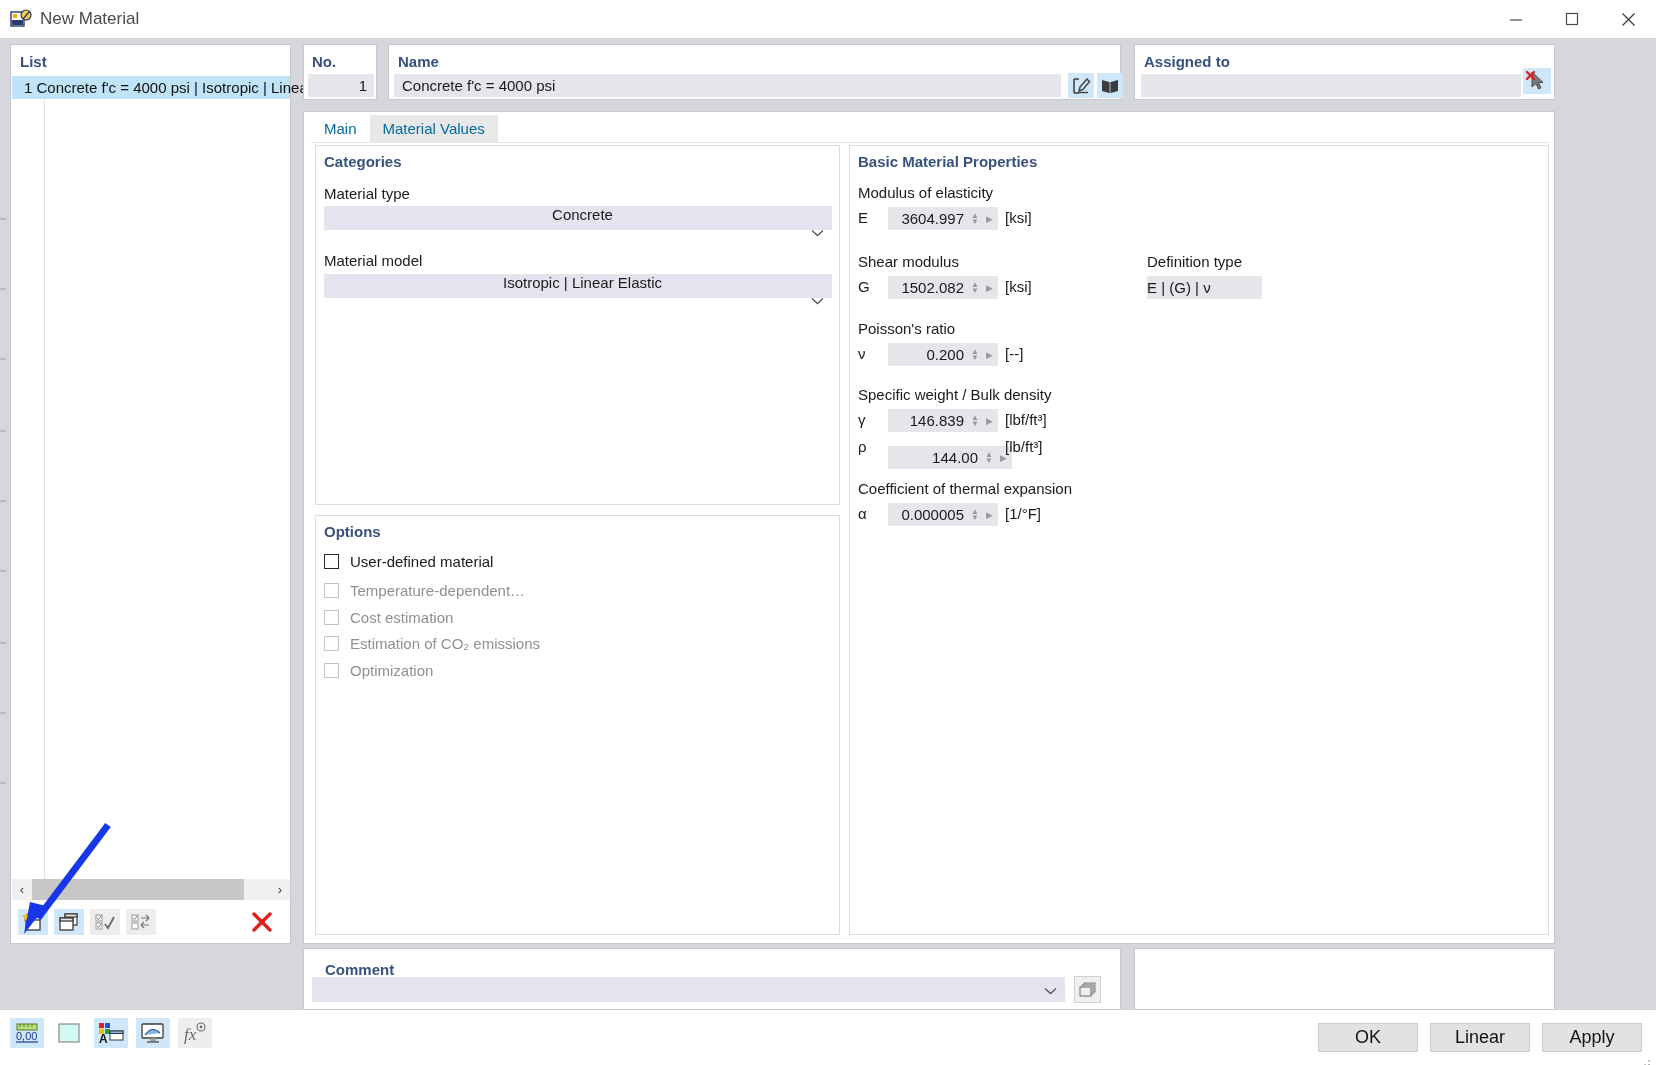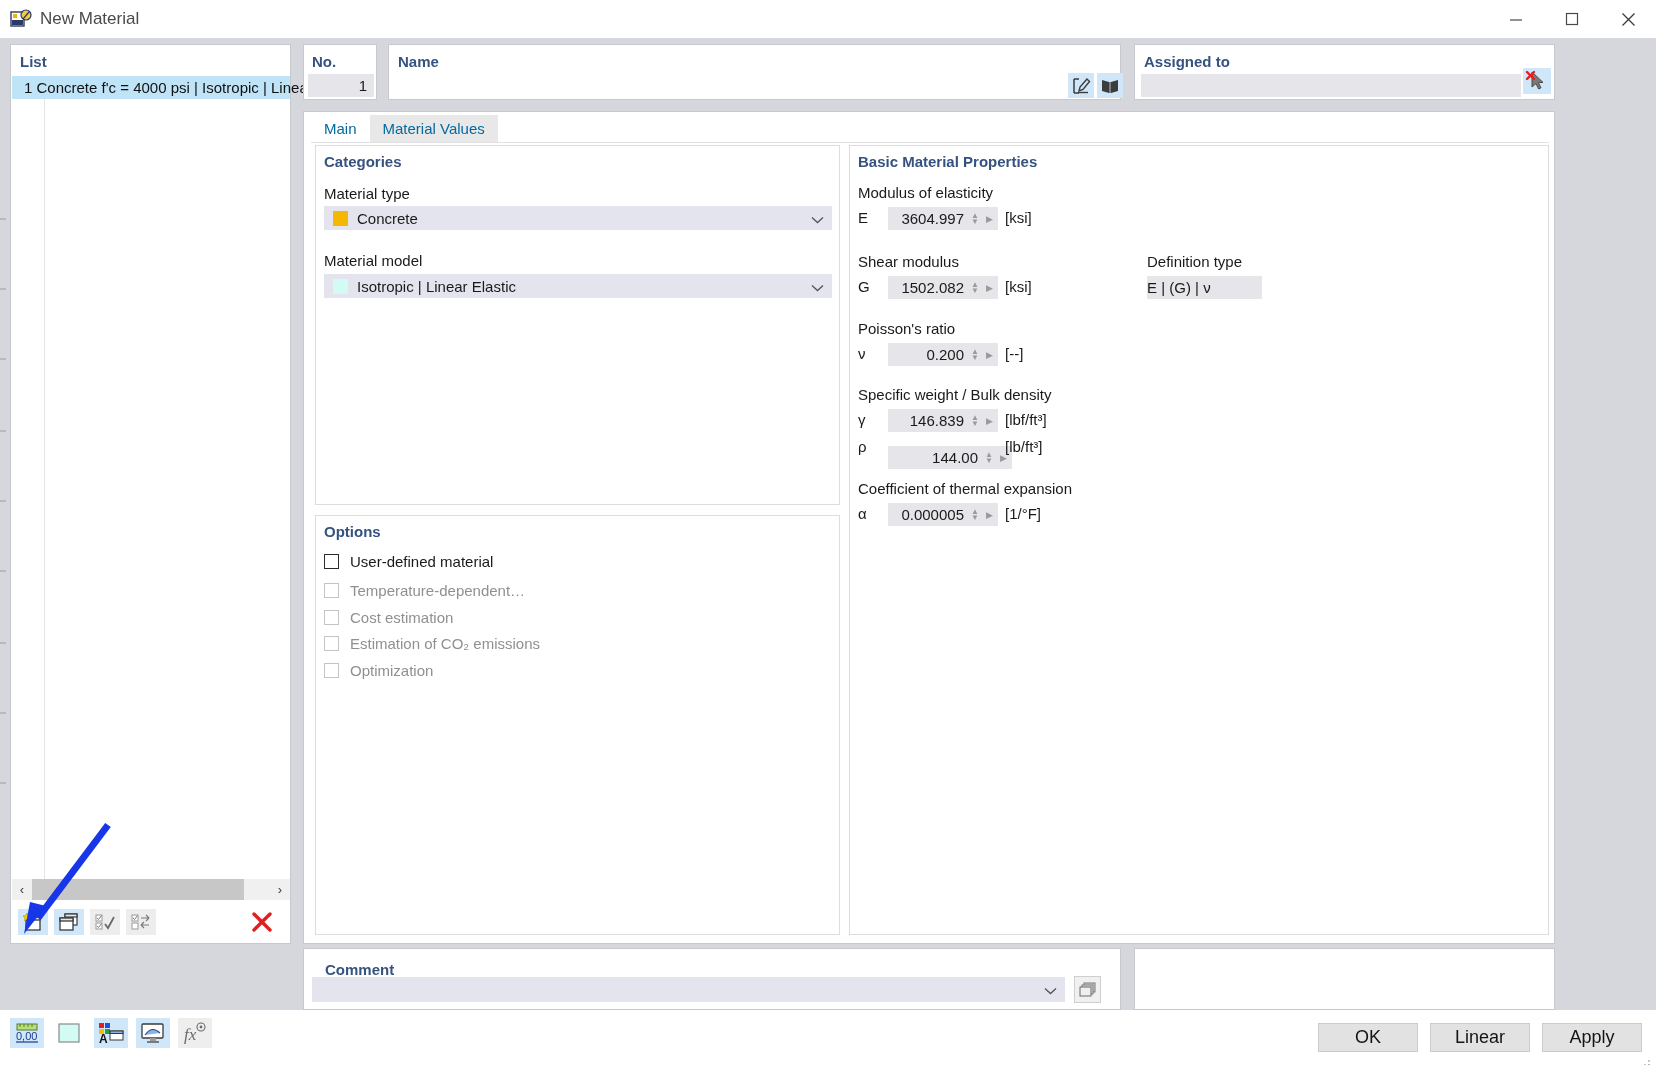--- a/index.html
+++ b/index.html
@@ -73,21 +73,21 @@
   .main-card{position:absolute;left:303px;top:111px;width:1252px;height:833px;background:#fff;border:1px solid #c8c9cf;box-sizing:border-box;}
   .tabs{position:absolute;left:7px;top:3px;display:flex;}
   .tab{height:27px;padding:0 13px;display:flex;align-items:center;font-size:15px;color:#0369a1;}
   .tab.selected{background:#fff;}
   .tab.unselected{background:#e8e8e8;}
   .tabline{position:absolute;left:7px;top:30px;width:1238px;height:1px;background:#e2e2e6;}
   
   .cat-group{position:absolute;left:11px;top:33px;width:525px;height:360px;background:#fff;border:1px solid #dcdce1;box-sizing:border-box;}
   .grp-head{position:absolute;left:8px;top:7px;color:#36527f;font-weight:bold;font-size:15px;}
   .fld-label{position:absolute;font-size:15px;color:#1a1a1a;}
-  .combo{position:absolute;height:24px;background:#e4e4ee;display:flex;align-items:center;box-sizing:border-box;}
+  .combo{position:absolute;height:24px;background:#e4e4ee;display:flex;align-items:center;box-sizing:border-box;flex-direction:column;}
   .combo-swatch{width:15px;height:15px;margin-left:9px;}
   .combo-text{margin-left:9px;font-size:15px;}
   .combo-caret{margin-left:auto;margin-right:8px;color:#555;}
   .opt-group{position:absolute;left:11px;top:403px;width:525px;height:420px;background:#fff;border:1px solid #dcdce1;box-sizing:border-box;}
   .chk-row{position:absolute;display:flex;align-items:center;font-size:15px;}
   .chk-box{width:15px;height:15px;border:1.6px solid #2b2b2b;box-sizing:border-box;background:#fff;}
   .chk-box.dis{border:1.4px solid #c4c4c4;}
   .chk-lbl{margin-left:11px;}
   .chk-lbl.dis{color:#909090;}
   
@@ -230,20 +230,21 @@
   </svg>
 </div>
 
 <div class="no-panel">
   <div class="panel-title no-title">No.</div>
   <div class="no-field">1</div>
 </div>
 
 <div class="name-panel">
   <div class="panel-title name-title">Name</div>
+  <div class="name-field">Concrete f'c = 4000 psi</div>
   <div class="name-btn" style="left:679px">
     <svg width="20" height="18" viewBox="0 0 20 18">
       <path d="M3 2 L3 16 M3 2 L8 2 M3 16 L8 16" stroke="#3c3c3c" stroke-width="1.5" fill="none"></path>
       <path d="M16 2 L9 10 L8 14 L12 12.5 L18.5 4.5 Z" fill="none" stroke="#3c3c3c" stroke-width="1.4"></path>
       <line x1="7" y1="15.5" x2="17" y2="15.5" stroke="#3c3c3c" stroke-width="1.4"></line>
     </svg>
   </div>
   <div class="name-btn" style="left:708px">
     <svg width="20" height="18" viewBox="0 0 20 18">
       <path d="M2 3 L9 5 L9 16 L2 14 Z" fill="#3c3c3c"></path>

